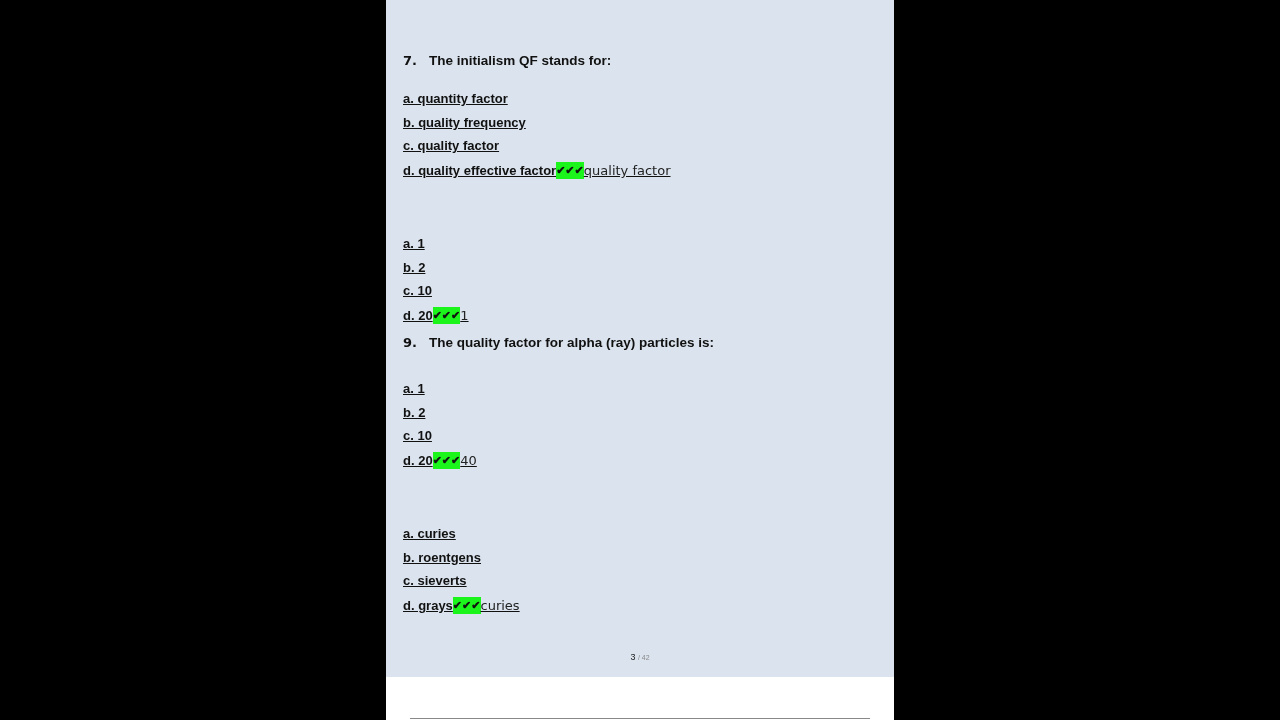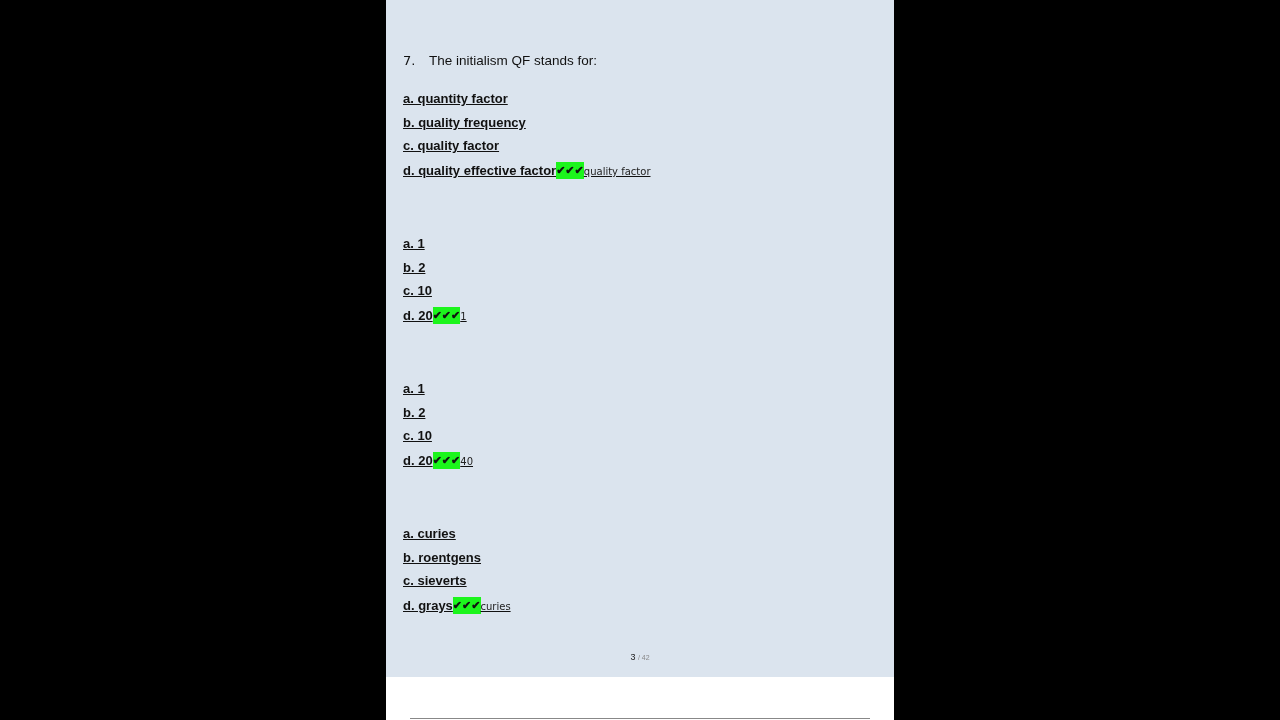--- a/index.html
+++ b/index.html
@@ -1,43 +1,44 @@
 <!DOCTYPE html>
 <html><head>
   <meta charset="utf-8">
   <style>
     html, body { margin:0; padding:0; }
     body { width:1280px; height:720px; background:#000; position:relative; overflow:hidden; font-family:"Liberation Sans", sans-serif; }
     .page { position:absolute; left:386px; top:0; width:508px; height:677px; background:#dbe4ee; }
     .page2 { position:absolute; left:386px; top:677px; width:508px; height:43px; background:#fff; }
     .page2 .rule { position:absolute; left:24px; right:24px; top:41px; height:1px; background:#888; }
-    .q { position:absolute; left:17px; font-weight:normal; font-size:13.5px; color:#111; white-space:nowrap; }
+    .q { position:absolute; left:17px; font-weight:bold; font-size:13.5px; color:#111; white-space:nowrap; }
     .q .num { font-family:"DejaVu Sans", sans-serif; font-size:13px; display:inline-block; }
     .opt { position:absolute; left:17px; font-weight:bold; font-size:13px; color:#111; white-space:nowrap;text-decoration:underline; }
     .mark { background:#1cf51c; color:#111; font-size:11px; padding:1px 0; display:inline-block; line-height:15px; vertical-align:1px; }
-    .ans { font-weight:normal; font-family:"DejaVu Sans", sans-serif; font-size:10px; color:#222; }
+    .ans { font-weight:normal; font-family:"DejaVu Sans", sans-serif; font-size:13px; color:#222; }
     .pager { position:absolute; left:0; right:0; top:652px; text-align:center; font-size:9px; color:#222; }
     .pager .tot { color:#888; font-size:7px; }
   </style>
 </head>
 <body>
 
 <div class="page">
 
   <div class="q" style="top:53px"><span class="num" style="width:26px">7.</span><span>The initialism QF stands for:</span></div>
   <div class="opt" style="top:91px">a. quantity factor</div>
   <div class="opt" style="top:115px">b. quality frequency</div>
   <div class="opt" style="top:138px">c. quality factor</div>
   <div class="opt" style="top:162px"><span>d. quality effective factor</span><span class="mark">✔✔✔</span><span class="ans">quality factor</span></div>
 
   <div class="opt" style="top:236px">a. 1</div>
   <div class="opt" style="top:260px">b. 2</div>
   <div class="opt" style="top:283px">c. 10</div>
   <div class="opt" style="top:307px"><span>d. 20</span><span class="mark">✔✔✔</span><span class="ans">1</span></div>
 
+  <div class="q" style="top:335px"><span class="num" style="width:26px">9.</span><span>The quality factor for alpha (ray) particles is:</span></div>
   <div class="opt" style="top:381px">a. 1</div>
   <div class="opt" style="top:405px">b. 2</div>
   <div class="opt" style="top:428px">c. 10</div>
   <div class="opt" style="top:452px"><span>d. 20</span><span class="mark">✔✔✔</span><span class="ans">40</span></div>
 
   <div class="opt" style="top:526px">a. curies</div>
   <div class="opt" style="top:550px">b. roentgens</div>
   <div class="opt" style="top:573px">c. sieverts</div>
   <div class="opt" style="top:597px"><span>d. grays</span><span class="mark">✔✔✔</span><span class="ans">curies</span></div>
 

